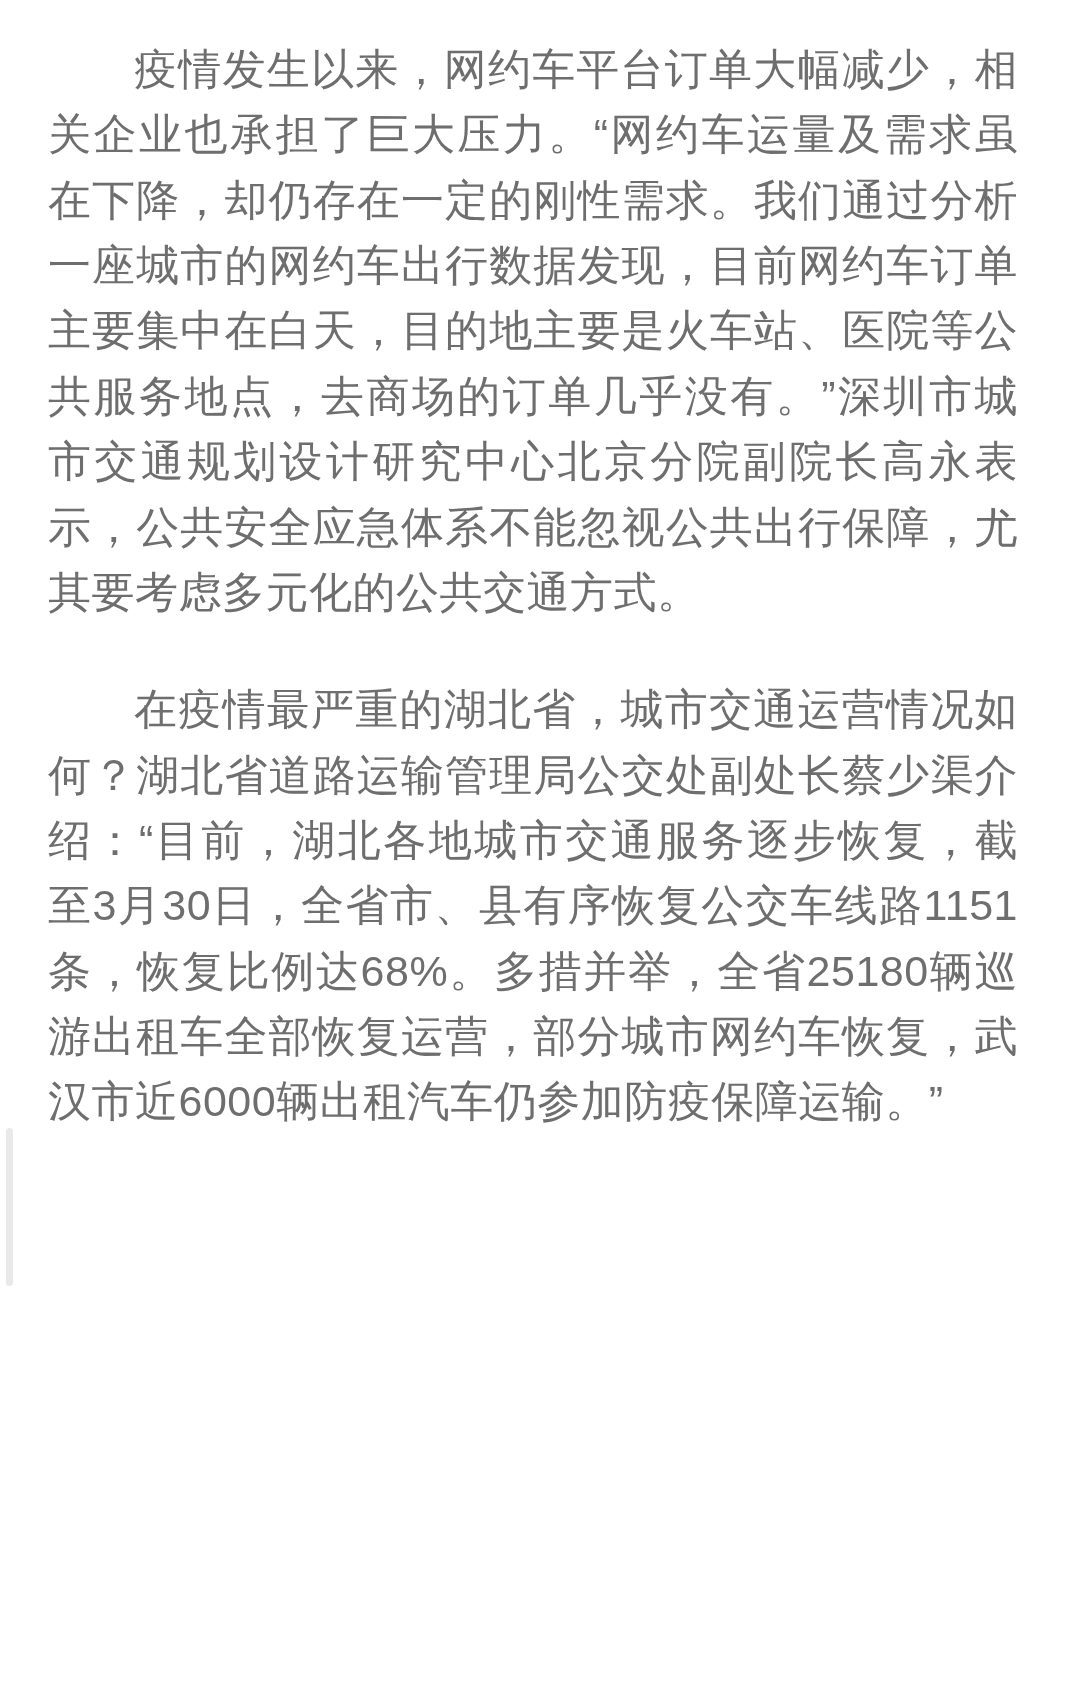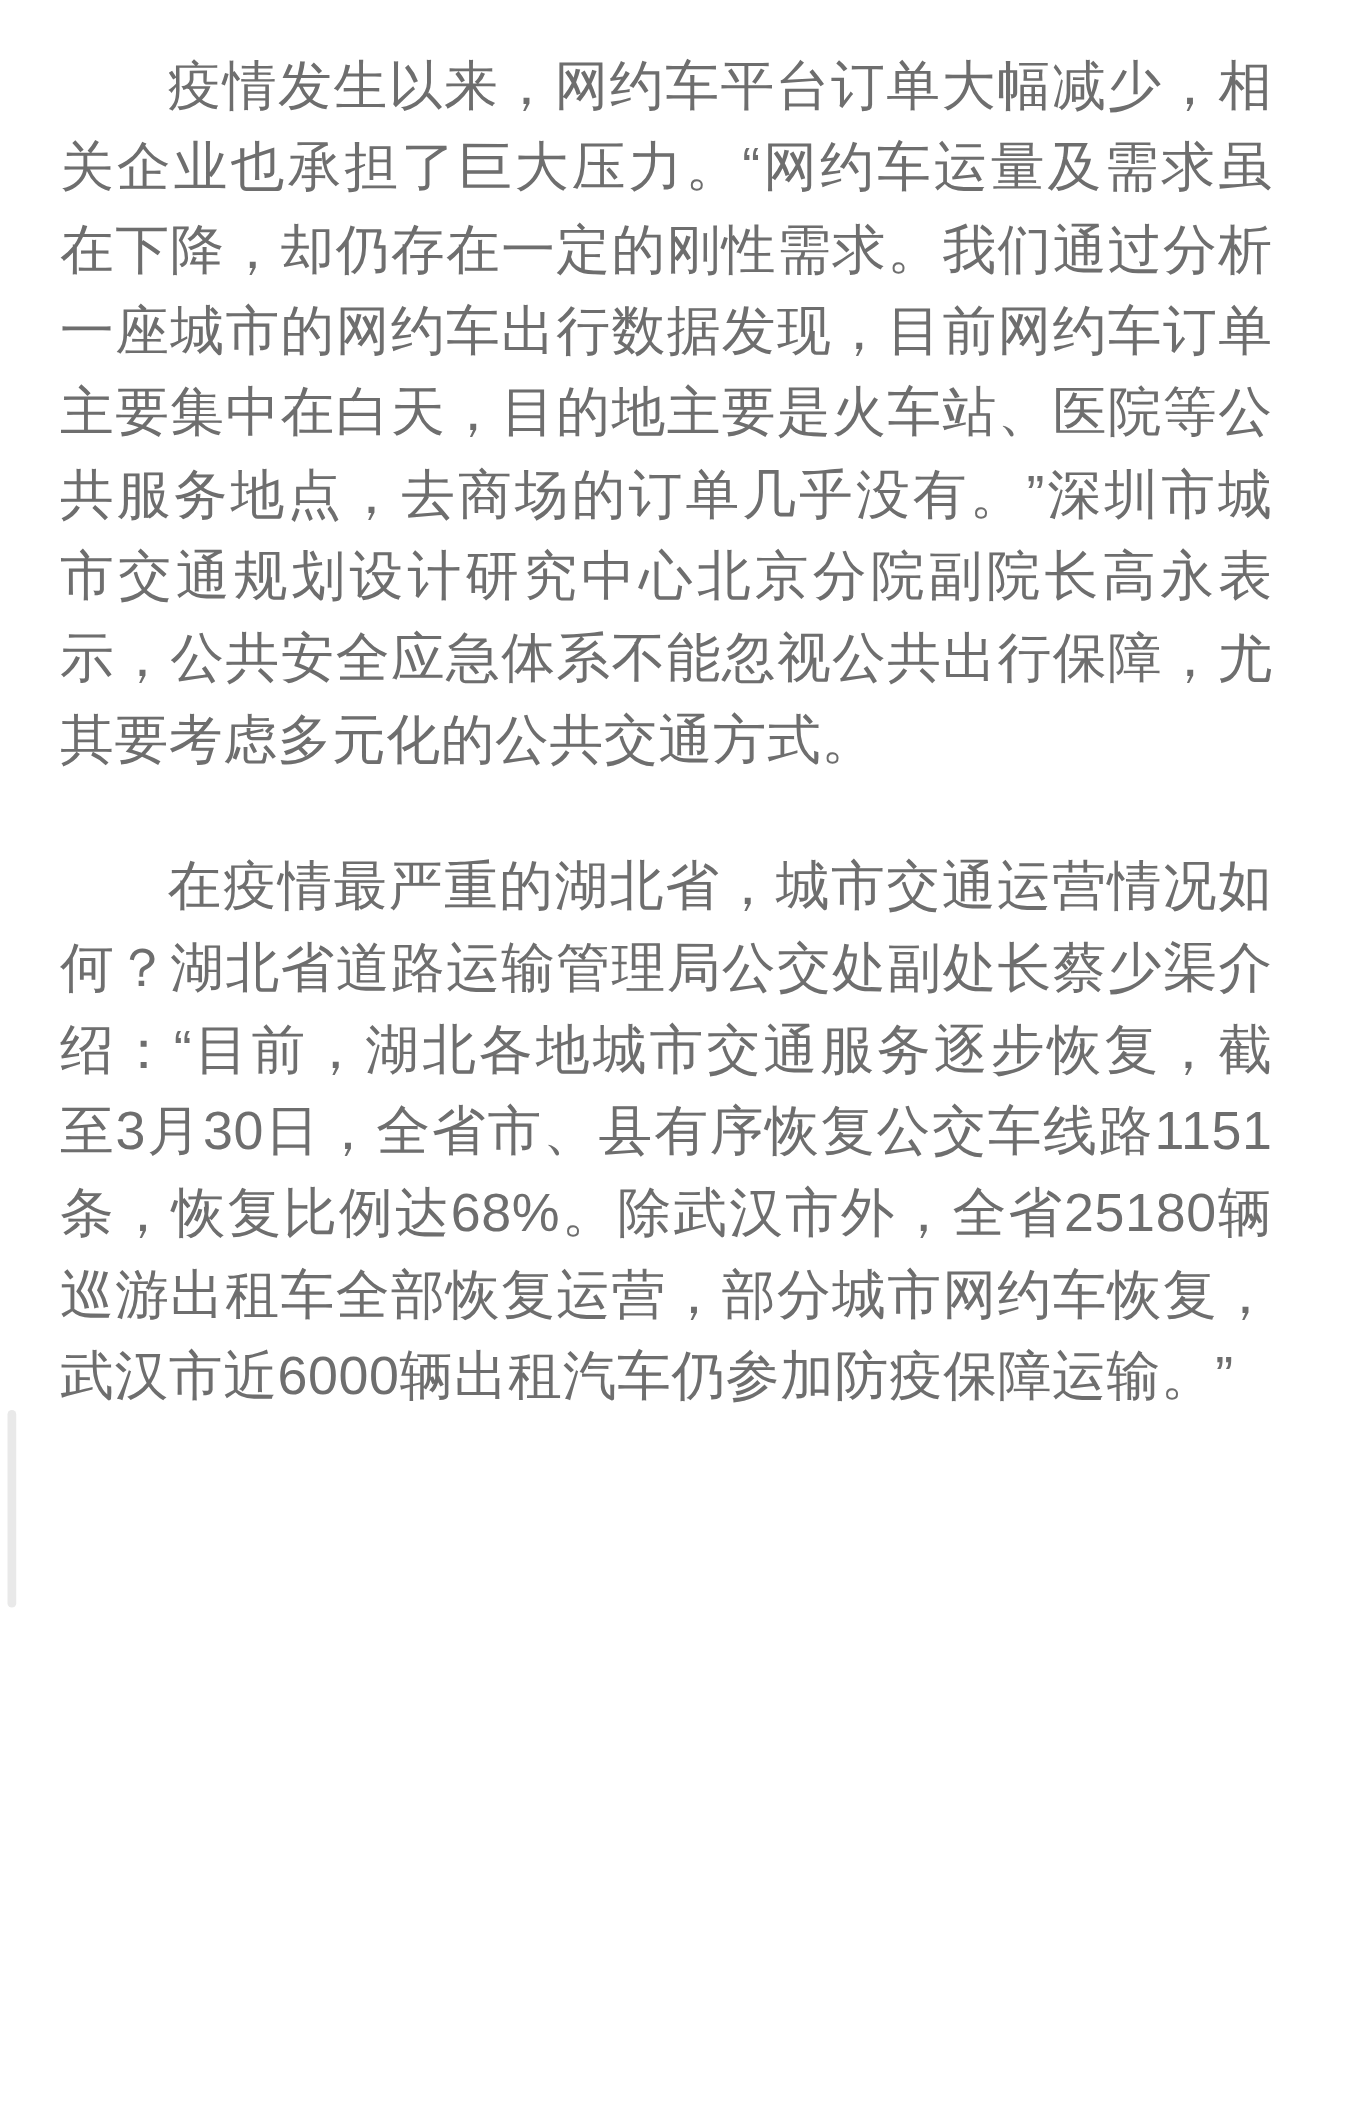--- a/index.html
+++ b/index.html
@@ -46,16 +46,16 @@
     height: 158px;
     background: #e9e9e9;
     border-radius: 4px;
   }
 </style>
 </head>
 <body>
 
 <div id="article">
   <p class="para">疫情发生以来，网约车平台订单大幅减少，相关企业也承担了巨大压力。“网约车运量及需求虽在下降，却仍存在一定的刚性需求。我们通过分析一座城市的网约车出行数据发现，目前网约车订单主要集中在白天，目的地主要是火车站、医院等公共服务地点，去商场的订单几乎没有。”深圳市城市交通规划设计研究中心北京分院副院长高永表示，公共安全应急体系不能忽视公共出行保障，尤其要考虑多元化的公共交通方式。</p>
-  <p class="para">在疫情最严重的湖北省，城市交通运营情况如何？湖北省道路运输管理局公交处副处长蔡少渠介绍：“目前，湖北各地城市交通服务逐步恢复，截至3月30日，全省市、县有序恢复公交车线路1151条，恢复比例达68%。除武汉市外，全省25180辆巡游出租车全部恢复运营，部分城市网约车恢复，武汉市近6000辆出租汽车仍参加防疫保障运输。”</p>
+  <p class="para">在疫情最严重的湖北省，城市交通运营情况如何？湖北省道路运输管理局公交处副处长蔡少渠介绍：“目前，湖北各地城市交通服务逐步恢复，截至3月30日，全省市、县有序恢复公交车线路1151条，恢复比例达68%。多措并举，全省25180辆巡游出租车全部恢复运营，部分城市网约车恢复，武汉市近6000辆出租汽车仍参加防疫保障运输。”</p>
 </div>
 
 <div id="scroll-indicator"></div>
 
 </body></html>

